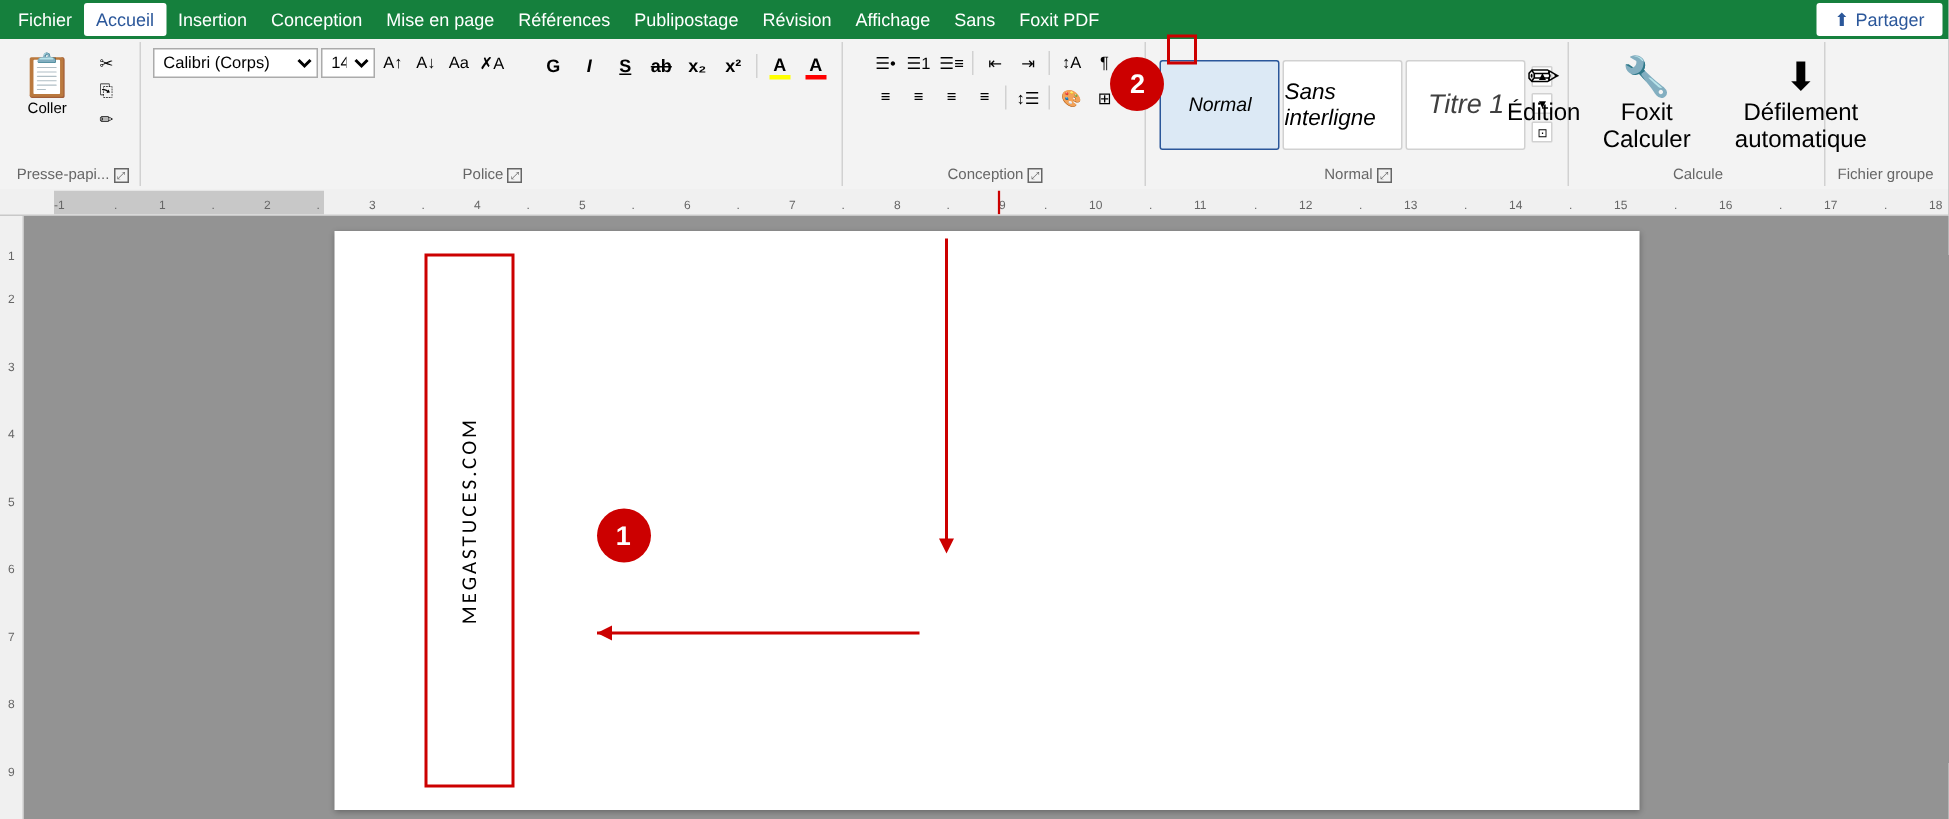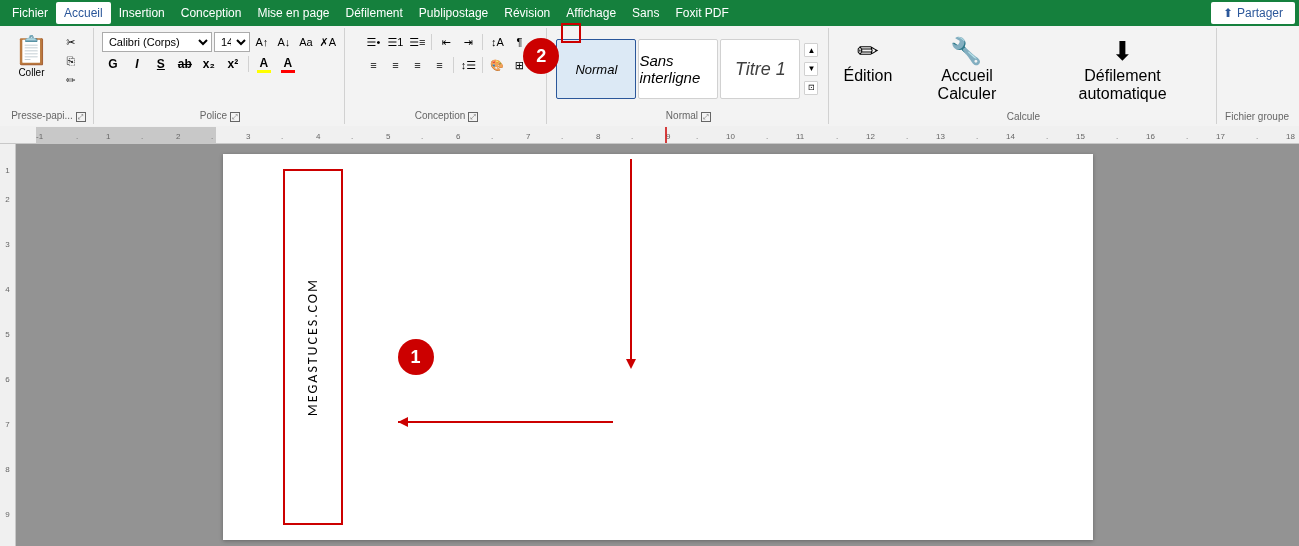--- a/index.html
+++ b/index.html
@@ -358,21 +358,21 @@
   </style>
 </head>
 <body>
 
 <div class="menu-bar">
   <span class="menu-item">Fichier</span>
   <span class="menu-item active">Accueil</span>
   <span class="menu-item">Insertion</span>
   <span class="menu-item">Conception</span>
   <span class="menu-item">Mise en page</span>
-  <span class="menu-item">Défilement</span>
+  <span class="menu-item">Références</span>
   <span class="menu-item">Publipostage</span>
   <span class="menu-item">Révision</span>
   <span class="menu-item">Affichage</span>
   <span class="menu-item">Sans</span>
   <span class="menu-item">Foxit PDF</span>
   <button class="share-btn">
     <span>⬆</span>
     <span>Partager</span>
   </button>
 </div>
@@ -392,21 +392,21 @@
           <div class="small-btn">✏</div>
         </div>
       </div>
       <div class="ribbon-group-label expand">
         <span>Presse-papi...</span>
         <span class="expand-icon">⤢</span>
       </div>
     </div>
 
     <div class="ribbon-group">
-      <div class="ribbon-group-content" style="flex-direction: column; align-items: flex-start; gap: 0;">
+      <div class="ribbon-group-content" style="flex-direction: row; align-items: flex-start; gap: 20px;">
         <div class="font-row">
           <select class="font-select">
             <option>Calibri (Corps)</option>
           </select>
           <select class="font-size-select">
             <option>14</option>
           </select>
           <div class="icon-btn">A↑</div>
           <div class="icon-btn">A↓</div>
           <div class="icon-btn">Aa</div>
@@ -498,21 +498,21 @@
     </div>
 
     <div class="ribbon-group calcule-group">
       <div class="ribbon-group-content" style="gap: 6px;">
         <div class="big-group-btn">
           <span class="icon-large">✏</span>
           <span class="label">Édition</span>
         </div>
         <div class="big-group-btn">
           <span class="icon-large">🔧</span>
-          <span class="label">Accueil Calculer</span>
+          <span class="label">Foxit Calculer</span>
         </div>
         <div class="big-group-btn">
           <span class="icon-large">⬇</span>
           <span class="label">Défilement automatique</span>
         </div>
       </div>
       <div class="ribbon-group-label">
         <span>Calcule</span>
       </div>
     </div>

